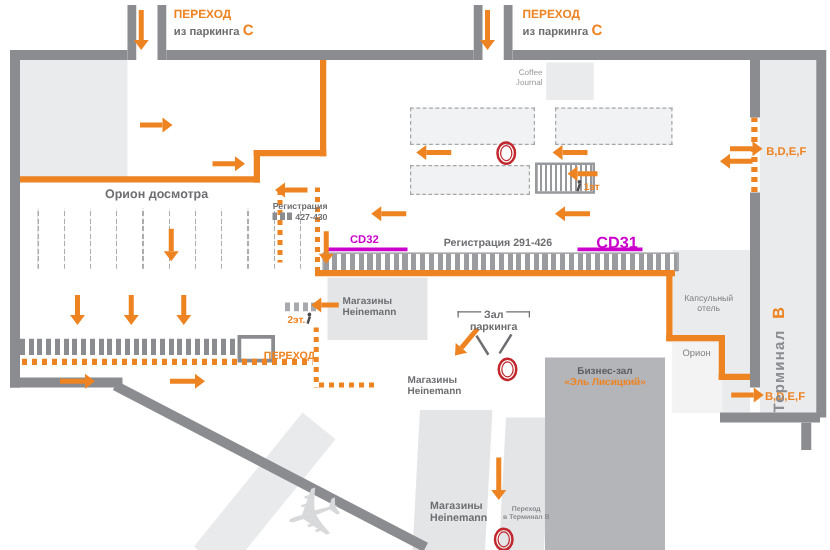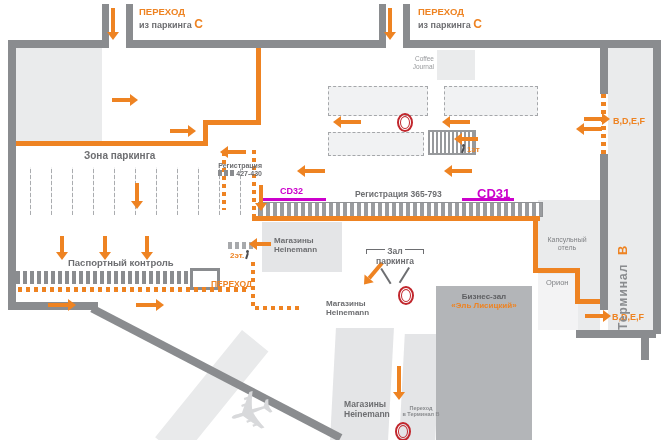--- a/index.html
+++ b/index.html
@@ -152,32 +152,31 @@
   </div>
 
   <div class="lbl or" style="left:613px;top:116px;font-size:9px">B,D,E,F</div>
   <div class="lbl or" style="left:612px;top:312px;font-size:9px">B,D,E,F</div>
 
   <div class="lbl vtext" style="left:615px;top:195px;height:135px;font-size:12px;color:#8a8c8f">
     <span>Терминал</span>
     <span class="or" style="font-size:13px;margin-top:4px">B</span>
   </div>
 
-  <div class="lbl" style="left:84px;top:150px;font-size:10px">Зона паркинга</div>
+  <div class="lbl" style="left:84px;top:150px;font-size:10px">Орион досмотра</div>
 
   <div class="lbl" style="left:206px;top:162px;width:56px;font-size:7px;text-align:right;white-space:normal">
     <div>Регистрация</div>
     <div><span class="sq3"></span><span>427-430</span></div>
   </div>
 
   <div class="lbl mg" style="left:280px;top:186px;font-size:9px">CD32</div>
   <div class="lbl mg" style="left:477px;top:186px;font-size:13px">CD31</div>
-  <div class="lbl" style="left:355px;top:189px;font-size:8.5px">Регистрация 365-793</div>
-
-  <div class="lbl" style="left:68px;top:257px;font-size:9.5px">Паспортный контроль</div>
+  <div class="lbl" style="left:355px;top:189px;font-size:8.5px">Регистрация 291-426</div>
+
 
   <div class="lbl or" style="left:230px;top:250px;font-size:8px">
     <span>2эт.</span><span class="pico"></span>
   </div>
   <div class="lbl or" style="left:211px;top:279px;font-size:8.5px">ПЕРЕХОД</div>
 
   <div class="lbl or" style="left:460px;top:144px;font-size:8px">
     <span class="pico"></span><span>1эт</span>
   </div>
 

